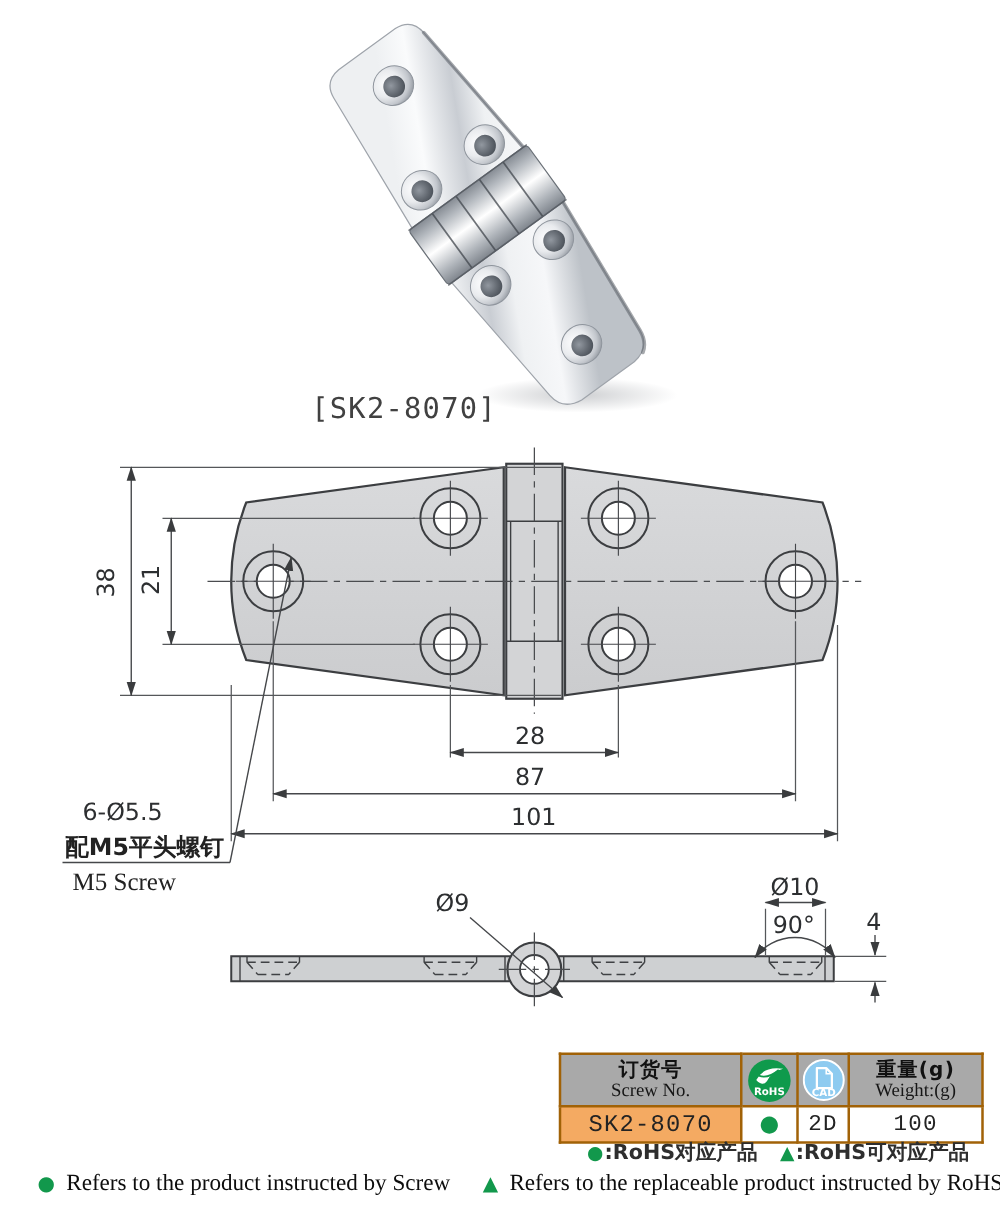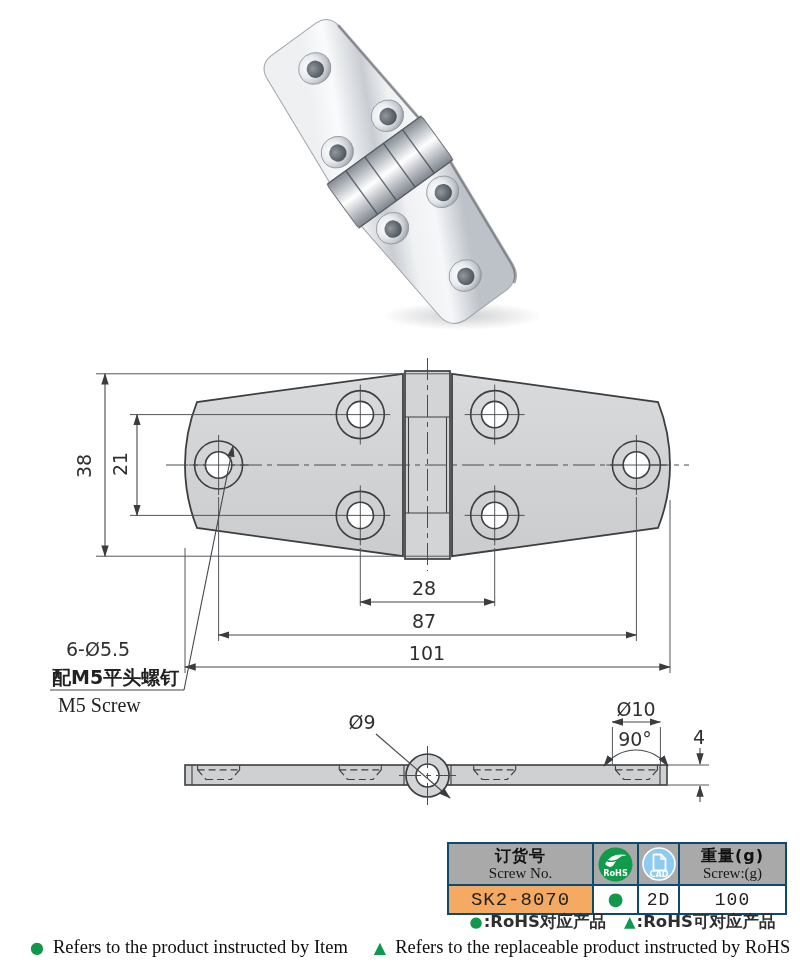--- a/index.html
+++ b/index.html
@@ -19,21 +19,21 @@
   .holeI{fill:#fff;stroke:#3c3e41;stroke-width:1.6;}
   text.dim{font:19px "DejaVu Sans",sans-serif;fill:#2d2f31;}
   text.cjk{font:bold 19px "DejaVu Sans",sans-serif;fill:#222;}
   text.serif{font:20px "Liberation Serif",serif;fill:#222;}
   text.badge{font:bold 8.2px "DejaVu Sans",sans-serif;fill:#fff;}
   
   #caption{position:absolute;left:249px;top:314px;font:23px "DejaVu Sans Mono",monospace;
            color:#414141;letter-spacing:1px;}
   
   #spec{position:absolute;left:447px;top:842px;border-collapse:collapse;table-layout:fixed;width:338px;}
-  #spec td{border:2px solid #0c4a6e;text-align:center;vertical-align:middle;padding:0;}
+  #spec td{border:2px solid #a16207;text-align:center;vertical-align:middle;padding:0;}
   #spec tr.hd td{background:#a9a9a9;height:40px;}
   #spec tr.dt td{background:#fff;height:27px;}
   .cn{font:bold 16px "DejaVu Sans",sans-serif;color:#111;letter-spacing:1px;line-height:19px;}
   .en{font:15px "Liberation Serif",serif;color:#161616;line-height:17px;}
   td.orange{background:#f4aa62 !important;}
   .mono{font-family:Liberation Mono, monospace;color:#232323;}
   .itemno{font-size:19px;letter-spacing:1px;}
   .cellval{font-size:18px;letter-spacing:1px;}
   .dotmark{color:#12984c;font-size:18px;line-height:1;}
   
@@ -108,20 +108,21 @@
         <ellipse cx="-31" cy="47" rx="16.5" ry="15.5" fill="url(#csk)" stroke="#8f959d" stroke-width="0.8"></ellipse>
         <circle cx="-31" cy="48" r="8.7" fill="url(#hol)"></circle>
         <ellipse cx="31" cy="47" rx="16.5" ry="15.5" fill="url(#csk)" stroke="#8f959d" stroke-width="0.8"></ellipse>
         <circle cx="31" cy="48" r="8.7" fill="url(#hol)"></circle>
         <ellipse cx="0" cy="128" rx="16.5" ry="15.5" fill="url(#csk)" stroke="#8f959d" stroke-width="0.8"></ellipse>
         <circle cx="0" cy="129" r="8.7" fill="url(#hol)"></circle>
       </g>
     </g>
   </svg>
 
+  <div id="caption">[SK2-8070]</div>
 
   <svg style="left:40px;top:355px;" width="680" height="375" viewBox="40 355 680 375">
     <defs>
       <marker id="ar" viewBox="0 0 10 8" refX="9.3" refY="4" markerWidth="10.5" markerHeight="8.4" orient="auto-start-reverse">
         <path d="M0,0.8 L10,4 L0,7.2 Z" fill="#3a3c3e"></path>
       </marker>
       <linearGradient id="lg" x1="0" y1="0" x2="0" y2="1">
         <stop offset="0" stop-color="#d9dadc"></stop>
           <stop offset="1" stop-color="#cbccce"></stop>
       </linearGradient>
@@ -266,21 +267,21 @@
       <td>
         <svg style="position:static;margin:2px auto;display:block;" width="34" height="34" viewBox="0 0 34 34">
           <circle cx="17" cy="17" r="16" fill="#8ecbf0" stroke="#fff" stroke-width="1.6"></circle>
           <path d="M11.5,7.5 h7.5 l4.5,4.5 v11.5 h-12 z" fill="none" stroke="#fff" stroke-width="1.8" stroke-linejoin="round"></path>
           <path d="M19,7.5 v4.5 h4.5" fill="none" stroke="#fff" stroke-width="1.3"></path>
           <text class="badge" x="17" y="29.5" text-anchor="middle">CAD</text>
         </svg>
       </td>
       <td>
         <div class="cn">重量(g)</div>
-        <div class="en">Screw:(g)</div>
+        <div class="en">Weight:(g)</div>
       </td>
     </tr>
     <tr class="dt">
       <td class="orange">
         <span class="mono itemno">SK2-8070</span>
       </td>
       <td>
         <span class="dotmark">●</span>
       </td>
       <td>
@@ -300,21 +301,21 @@
     </span>
     <span class="leg-item">
       <span class="gsym">▲</span>
       <span>:RoHS可对应产品</span>
     </span>
   </div>
 
   <div id="footer">
     <span class="foot-item">
       <span class="gsym-big">●</span>
-      <span>Refers to the product instructed by Item</span>
+      <span>Refers to the product instructed by Screw</span>
     </span>
     <span class="foot-item">
       <span class="gsym-big">▲</span>
       <span>Refers to the replaceable product instructed by RoHS</span>
     </span>
   </div>
 
 </div>
 
 </body></html>

